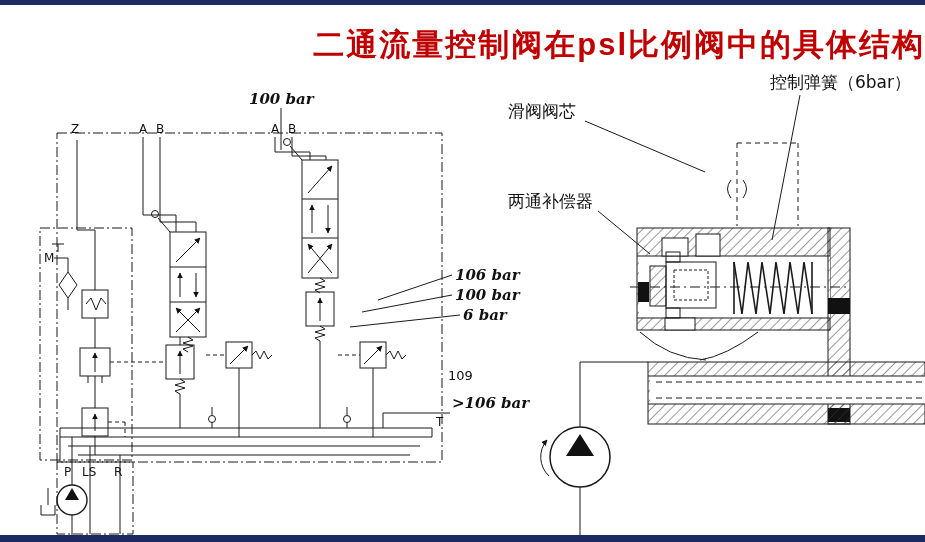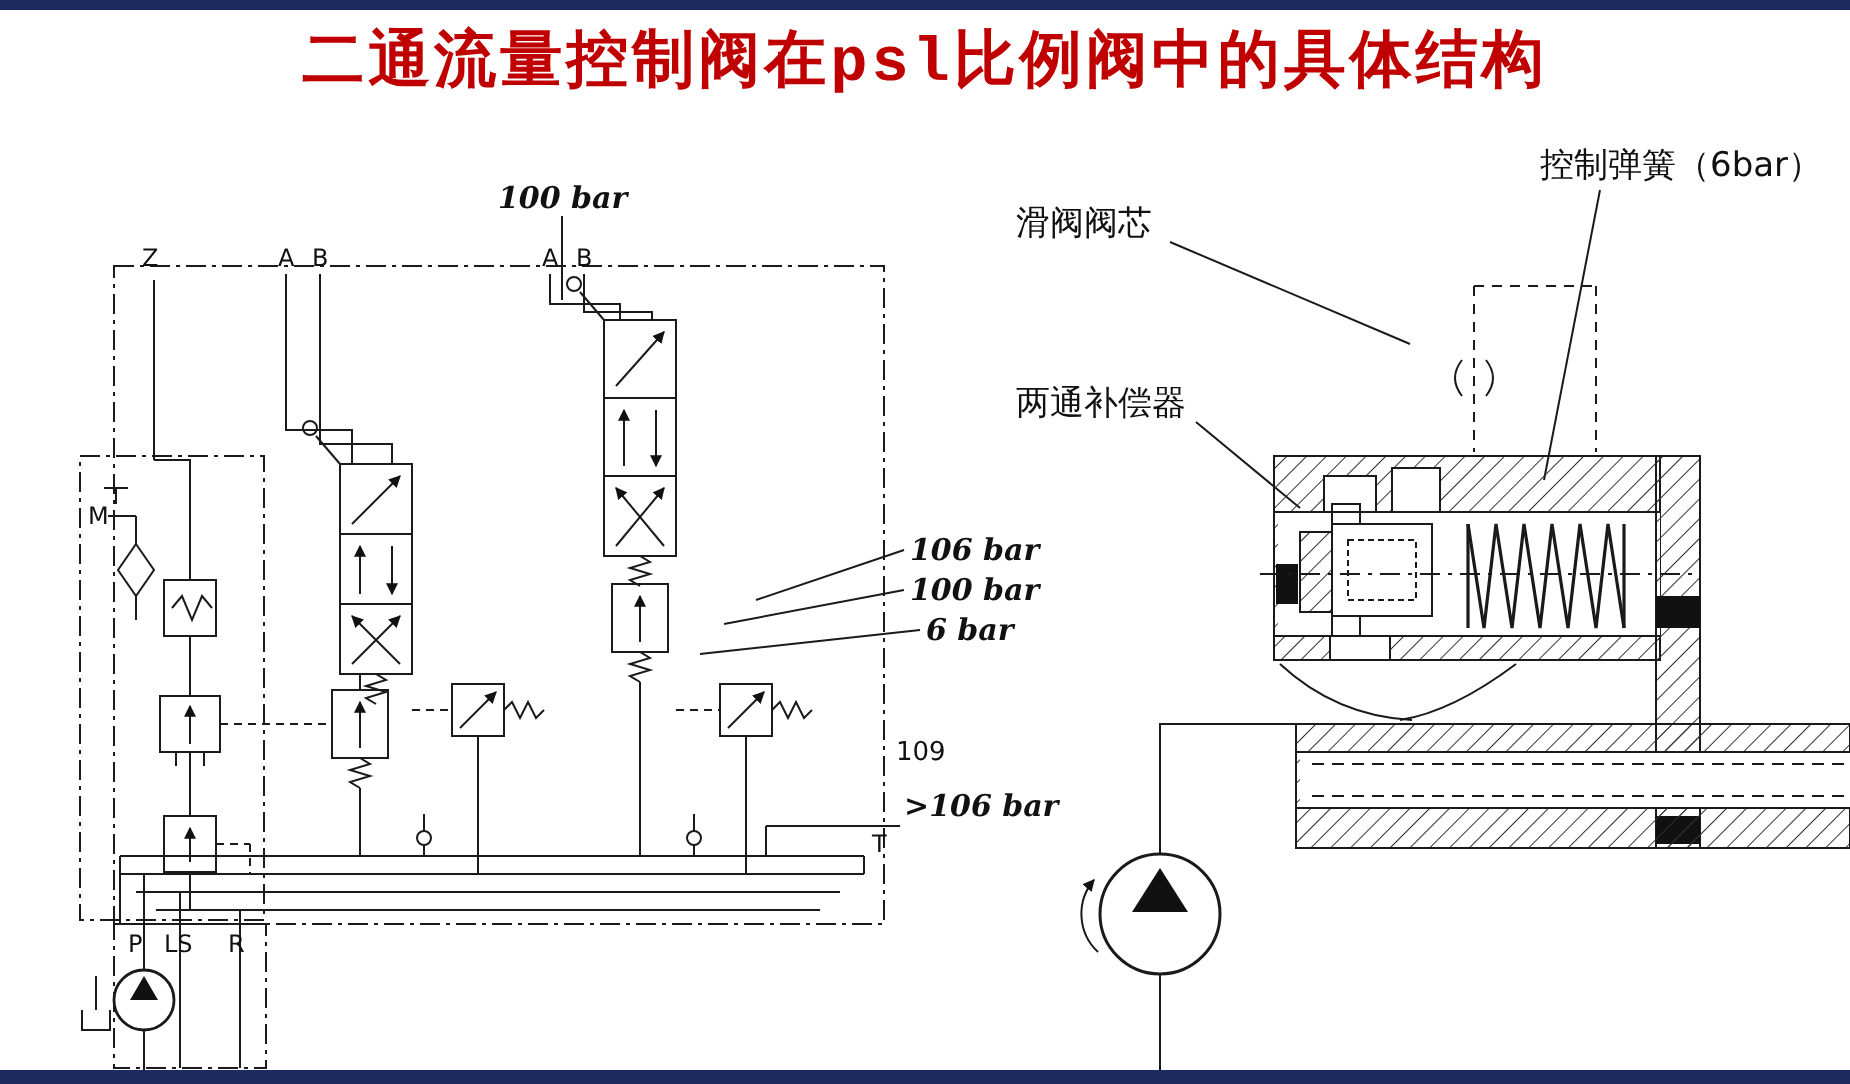--- a/index.html
+++ b/index.html
@@ -1,22 +1,22 @@
 <!DOCTYPE html>
 <html><head>
 <meta charset="utf-8">
 <style>
   html,body{margin:0;padding:0;background:#ffffff;}
   .slide{position:relative;width:925px;height:542px;background:#fff;overflow:hidden;
          font-family:"DejaVu Sans",sans-serif;}
   .edge{position:absolute;left:0;width:100%;background:#1d2a5f;}
   .edge.top{top:0;height:5px;}
   .edge.bottom{bottom:0;height:7px;}
-  .title{position:absolute;top:9px;left:0;width:100%;text-align:center;margin:0;
-         color:#c00000;font-family:Liberation Mono, monospace;font-weight:bold;
+  .title{position:absolute;top:24px;left:0;width:100%;text-align:right;margin:0;
+         color:#c00000;font-family:Liberation Sans, sans-serif;font-weight:bold;
          font-size:31px;letter-spacing:2px;}
   svg.canvas{position:absolute;left:0;top:0;}
   text{stroke:none;}
   .ann{font-style:italic;font-weight:bold;font-size:15px;font-family:"DejaVu Serif",serif;fill:#111;}
   .port{font-size:12px;font-family:"DejaVu Sans",sans-serif;fill:#111;}
   .num{font-size:13px;font-family:"DejaVu Sans",sans-serif;fill:#111;}
   .cn{font-size:17px;font-family:"DejaVu Sans",sans-serif;fill:#111;}
 </style>
 </head>
 <body>

